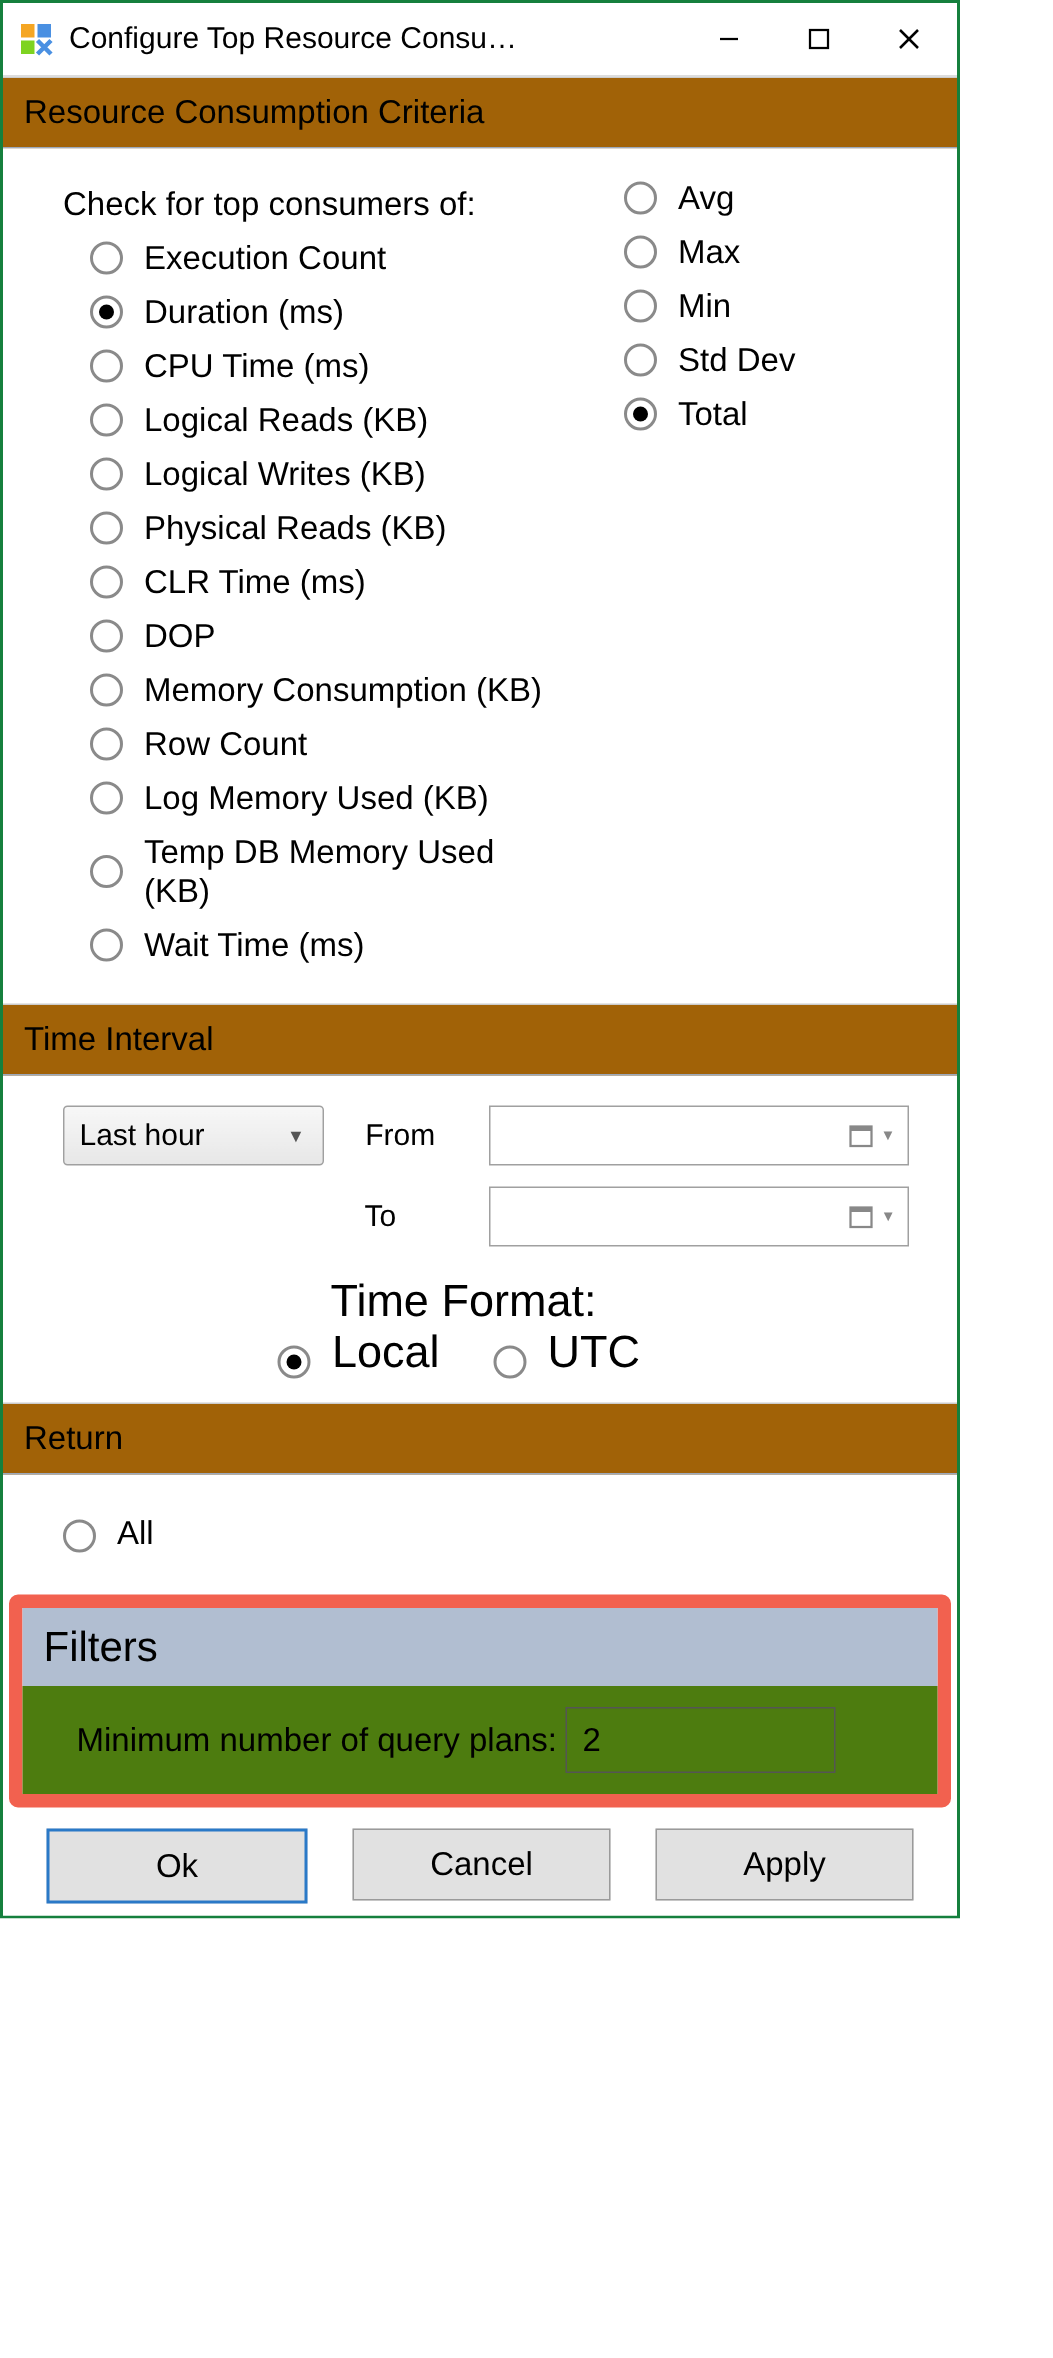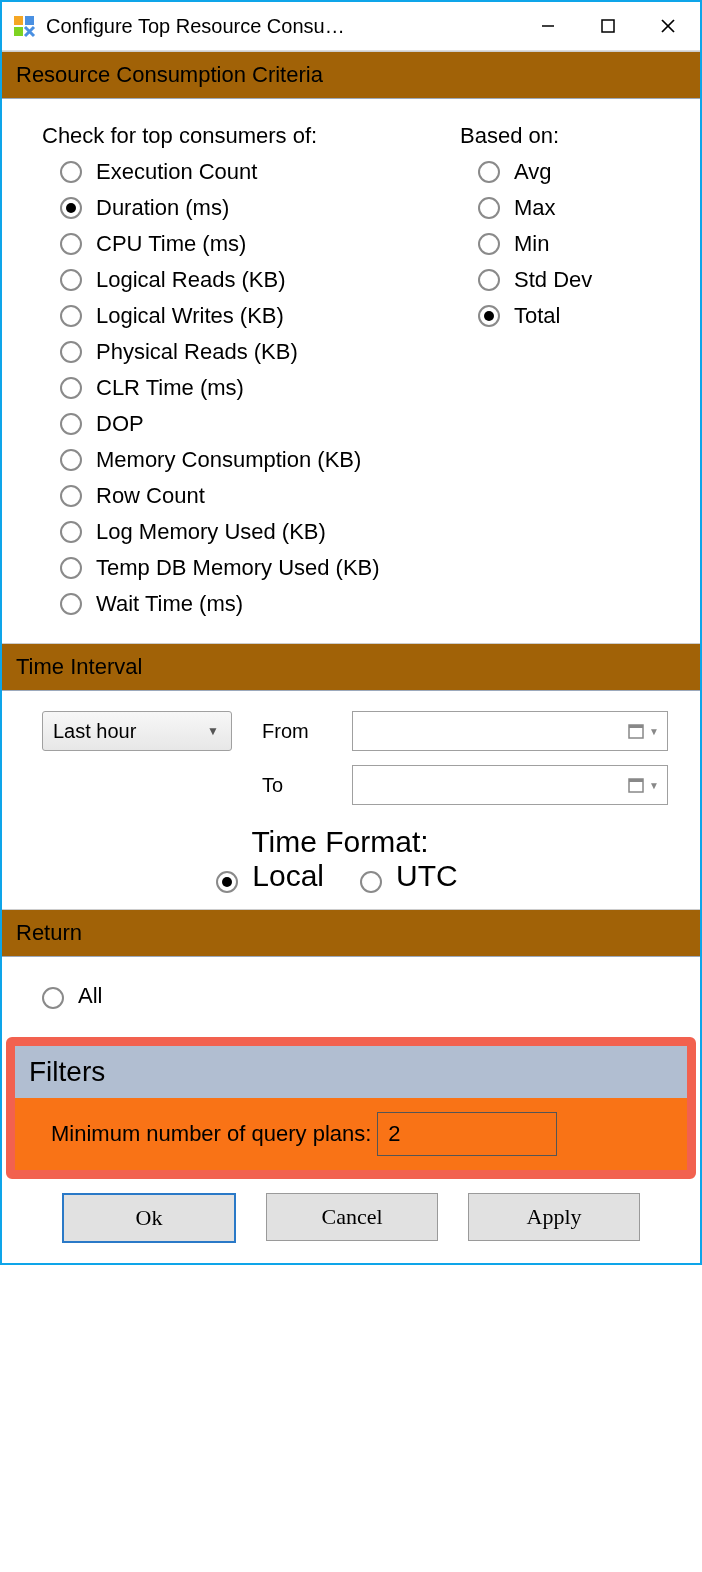--- a/index.html
+++ b/index.html
@@ -4,22 +4,22 @@
 <style>
   html, body {
     margin: 0;
     padding: 0;
     font-family: "Segoe UI", Tahoma, sans-serif;
     font-size: 20px;
     color: #000;
     background: #fff;
   }
   .window {
-    width: 702px;
-    border: 2px solid #0ea5e9;
+    width: 640px;
+    border: 2px solid #15803d;
     box-sizing: border-box;
     background: #fff;
     position: relative;
   }
   .titlebar {
     display: flex;
     align-items: center;
     height: 48px;
     background: #fff;
     border-bottom: 1px solid #ddd;
@@ -195,44 +195,43 @@
     border: 9px solid #f2614f;
     border-radius: 6px;
     margin: 2px 4px 2px 4px;
   }
   .filters-header {
     background: #b1bed1;
     padding: 10px 14px;
     font-size: 28px;
   }
   .filters-body {
-    background: #f97316;
+    background: #4d7c0f;
     padding: 14px 20px 14px 36px;
     display: flex;
     align-items: center;
     font-size: 22px;
   }
   .filters-input {
     width: 180px;
     height: 44px;
     border: 1.5px solid #555;
     margin-left: 6px;
     padding: 0 10px;
     box-sizing: border-box;
     font-size: 22px;
     display: flex;
     align-items: center;
   }
   .button-row {
     display: flex;
     justify-content: center;
     gap: 30px;
-    padding: 12px 0 20px 0;
-    background: #fff;
-    font-family: Liberation Serif, serif;
+    padding: 12px 0 8px 0;
+    background: #fff;
   }
   .btn {
     width: 170px;
     height: 46px;
     background: #e1e1e1;
     border: 1px solid #9a9a9a;
     display: flex;
     align-items: center;
     justify-content: center;
     font-size: 22px;
@@ -330,21 +329,20 @@
                 <span class="radio"></span>
                 <span>Temp DB Memory Used (KB)</span>
               </div>
               <div class="radio-row">
                 <span class="radio"></span>
                 <span>Wait Time (ms)</span>
               </div>
             </div>
         </div>
         <div class="col-right">
-          <div class="group-title">Based on:</div>
           <div id="basedon-list">
               <div class="radio-row">
                 <span class="radio"></span>
                 <span>Avg</span>
               </div>
               <div class="radio-row">
                 <span class="radio"></span>
                 <span>Max</span>
               </div>
               <div class="radio-row">

